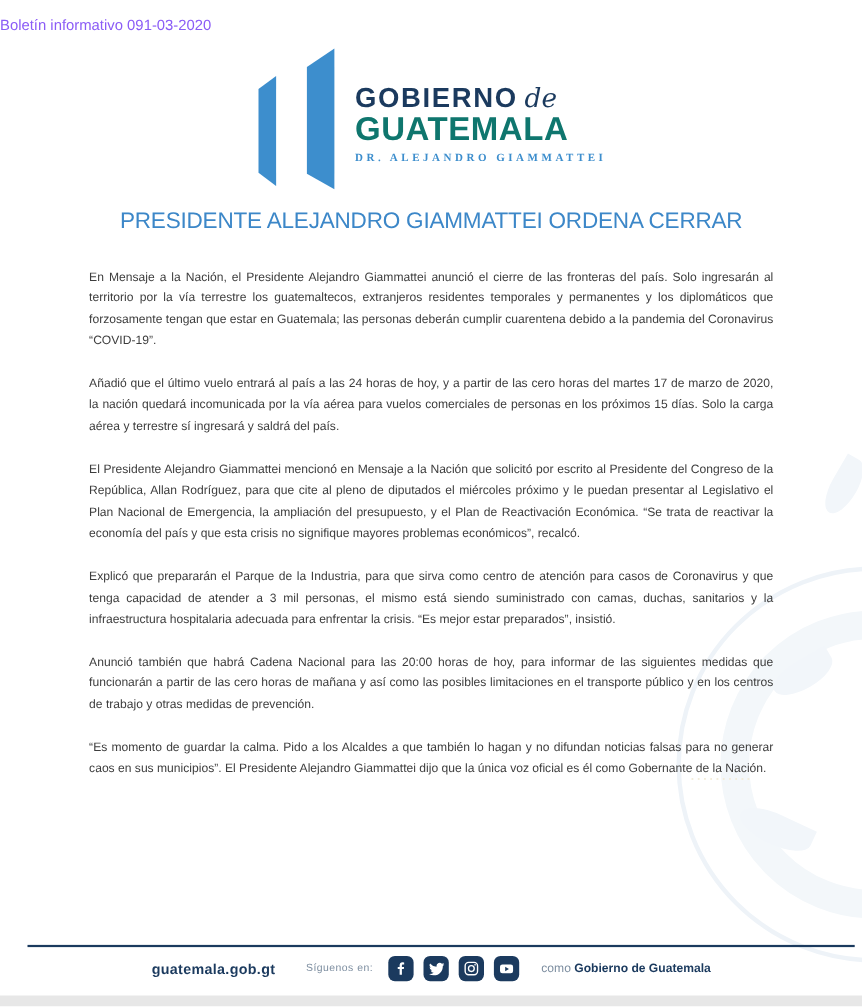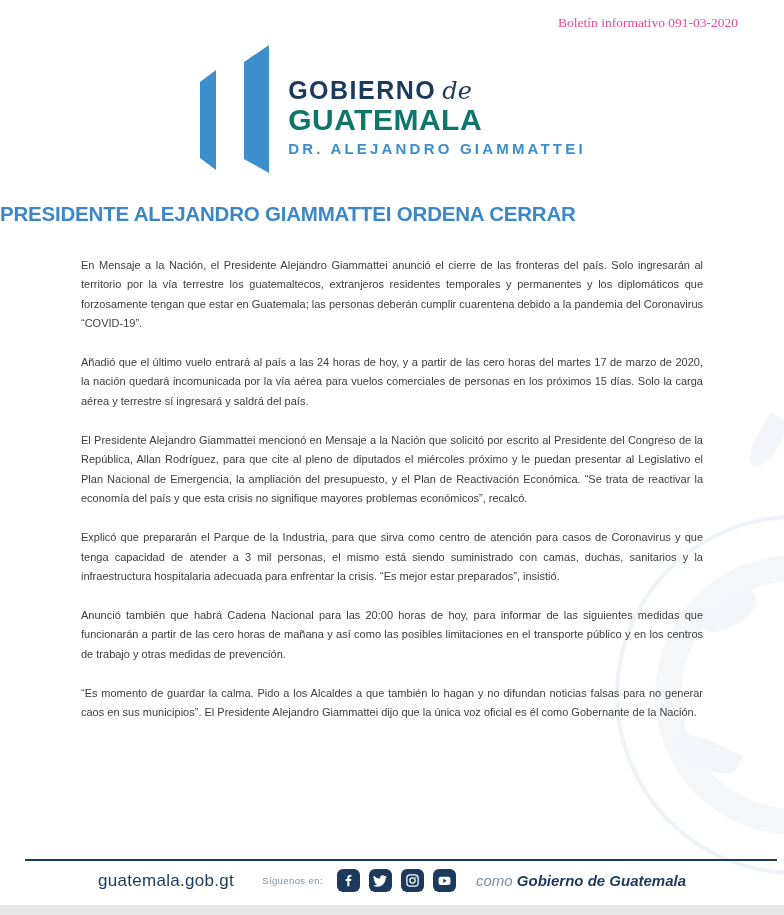--- a/index.html
+++ b/index.html
@@ -32,25 +32,23 @@
   .wm-band {
     position: absolute; left: 628px; top: 703px; width: 120px; height: 14px;
     color: #f3ecd8; font-size: 11px; font-weight: bold; letter-spacing: 2px;
     overflow: hidden;
   }
 
   .content { position: relative; z-index: 1; }
 
   
   .bulletin {
-    text-align: right;
     padding: 15px 46px 0 0;
     font-size: 13.5px;
-    color: #ec4899;
-    font-family: Liberation Serif, serif;
+    color: #8b5cf6;
   }
 
   
   .logo-block {
     margin-top: 6px;
     display: flex;
     justify-content: center;
     align-items: flex-start;
     height: 138px;
   }
@@ -62,30 +60,30 @@
   }
   .logo-de {
     font-family: "DejaVu Serif", serif; font-style: italic; font-weight: normal;
     font-size: 24px; letter-spacing: 0; margin-left: 6px;
   }
   .logo-line2 {
     color: #0f766e; font-weight: bold; font-size: 30px; letter-spacing: 0.5px;
     line-height: 31px; white-space: nowrap;
   }
   .logo-sub {
-    color: #3d8ecd; font-weight: bold; font-size: 15px; letter-spacing: 3.2px;
-    margin-top: 5px; white-space: nowrap;
+    color: #3d8ecd; font-weight: bold; font-size: 10px; letter-spacing: 3.2px;
+    margin-top: 5px; white-space: nowrap; font-family: Liberation Serif, serif;
   }
 
   
   .headline {
-    margin-top: 24px;
-    text-align: left;
+    margin-top: 12px;
+    text-align: center;
     color: #3c87c8;
-    font-weight: bold;
+    font-weight: normal;
     font-size: 20.5px;
     line-height: 29.5px;
     letter-spacing: -0.2px;
   }
   .headline span { display: block; }
 
   
   .doc-body {
     width: 622px;
     margin: 27px auto 0 auto;
@@ -101,36 +99,36 @@
   .footer-rule {
     position: absolute; left: 25px; right: 7px; top: 859px;
     border-top: 2px solid #1b3a5e;
   }
   .footer {
     position: absolute; left: 0; top: 869px; width: 100%;
     display: flex; justify-content: center; align-items: center;
     gap: 14px;
   }
   .footer .website {
-    color: #1b3a5e; font-weight: normal; font-size: 17px; letter-spacing: 0.3px;
+    color: #1b3a5e; font-weight: bold; font-size: 13px; letter-spacing: 0.3px;
     text-decoration: none; cursor: pointer;
   }
   .footer .follow {
     color: #7d8ea0; font-size: 9.5px; font-weight: normal; letter-spacing: 0.4px;
     margin-left: 14px;
   }
   .social-row { display: flex; gap: 9px; align-items: center; }
   .social-badge {
     width: 23px; height: 23px; border-radius: 6px;
     background: #1b3a5e;
     display: flex; align-items: center; justify-content: center;
     cursor: pointer;
   }
   .social-badge svg { display: block; }
-  .account { font-size: 15px; color: #7d8ea0; margin-left: 6px; font-style: italic; }
+  .account { font-size: 11px; color: #7d8ea0; margin-left: 6px; }
   .account b { color: #1b3a5e; font-weight: bold; }
 
   .bottom-strip {
     position: absolute; left: 0; bottom: 0; width: 100%; height: 10px;
     background: #e7e7e7;
   }
 </style>
 </head>
 <body>
 

